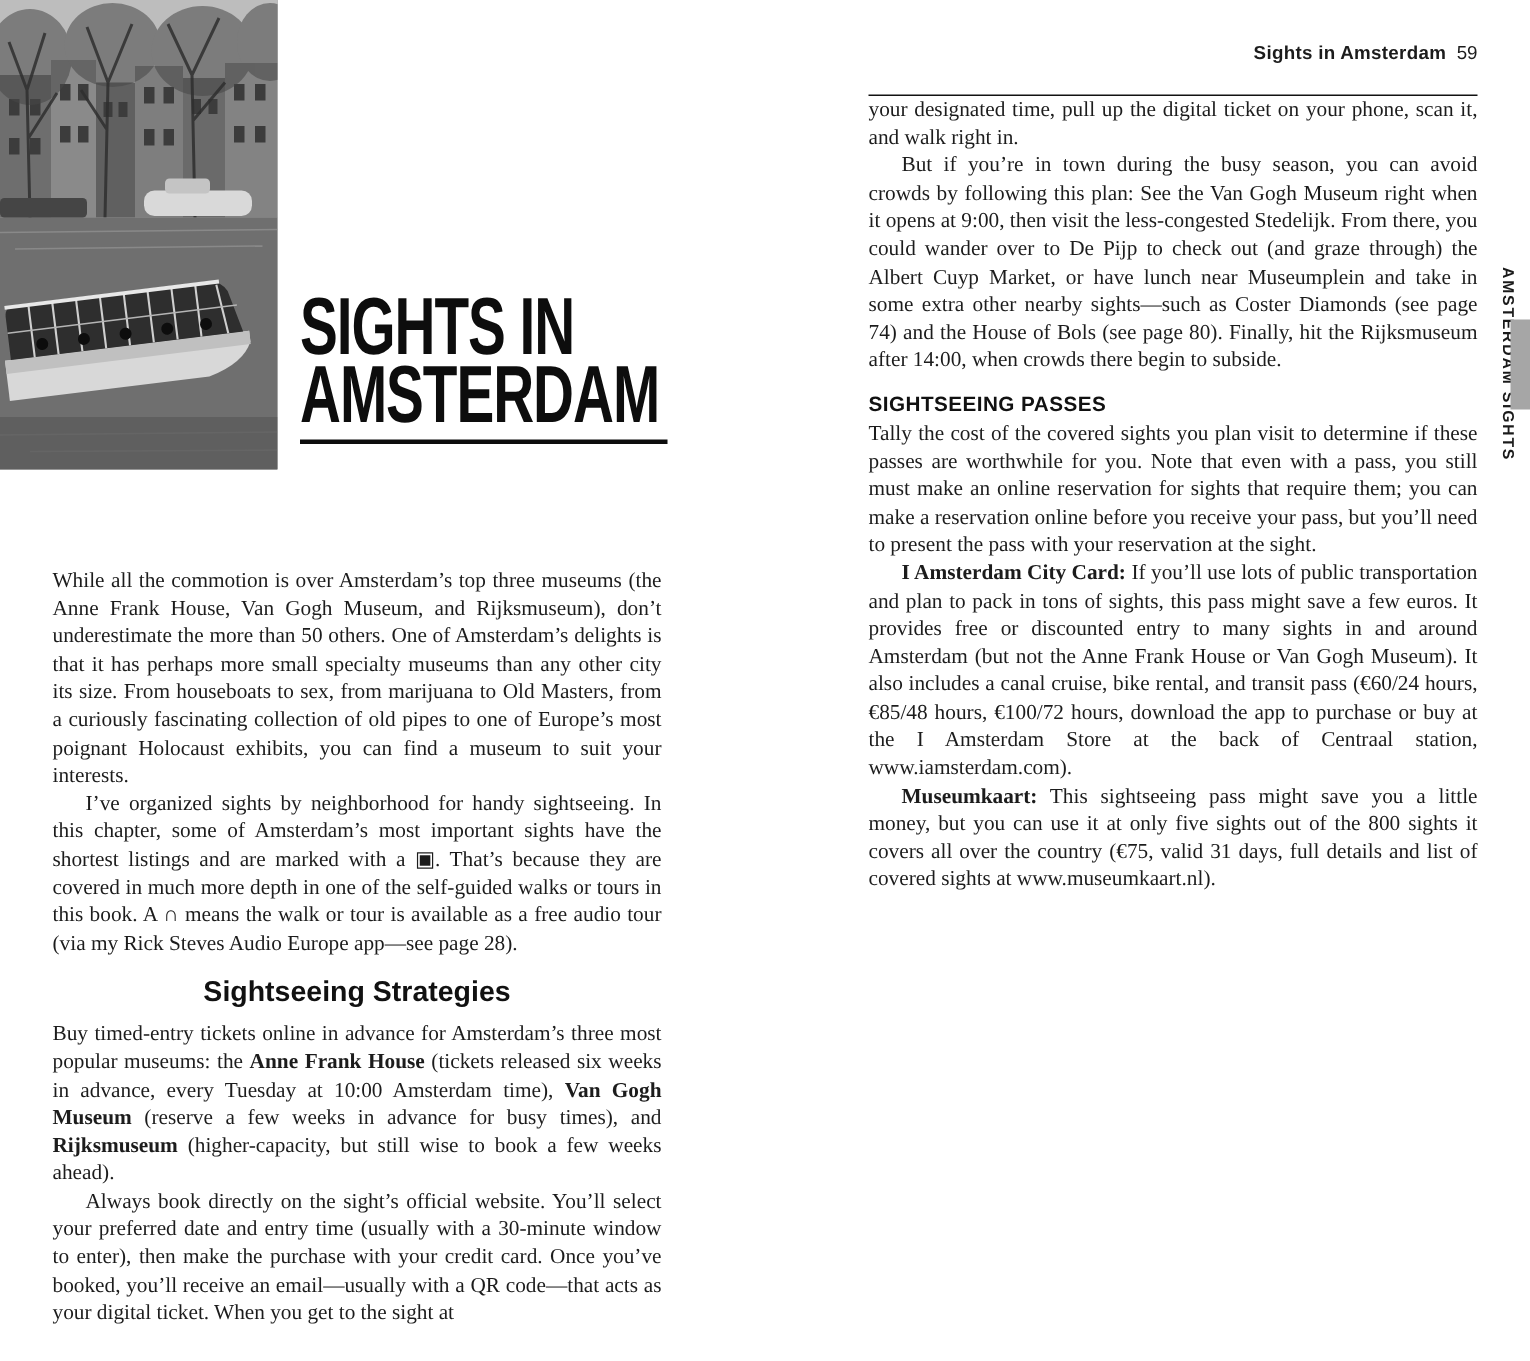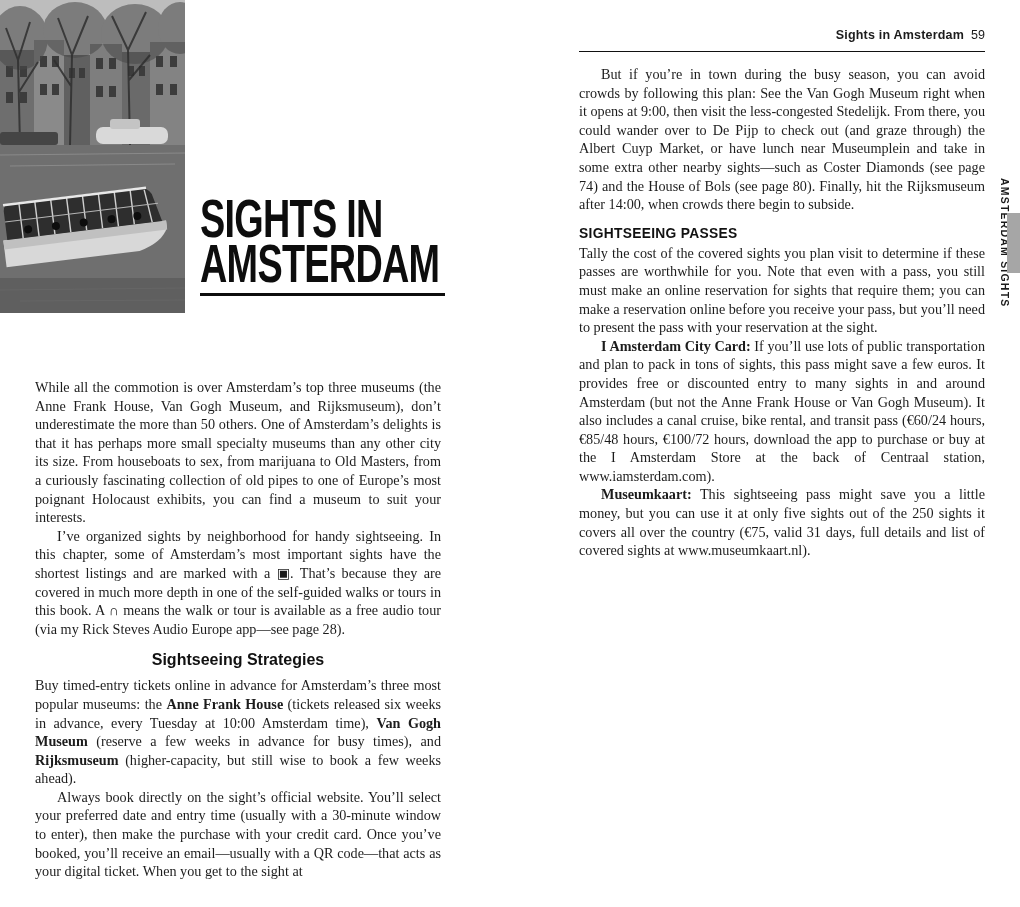--- a/index.html
+++ b/index.html
@@ -33,34 +33,34 @@
 
   .body-text p {
     font-size:14.2px; line-height:18.6px; text-align:justify;
     color:#1c1c1c;
   }
   p.indent { text-indent:1.55em; }
 
   .running-head {
     display:flex; justify-content:flex-end; align-items:baseline; gap:7px;
     border-bottom:1.6px solid #111;
-    padding-bottom:9px; margin-bottom:13px;
+    padding-bottom:21px; 
     font-family:"Liberation Sans", sans-serif;
   }
   .running-title { font-weight:bold; font-size:12.5px; letter-spacing:0.2px; }
   .running-page  { font-size:12.5px; }
 
   .caps-head {
     font-family:"Liberation Sans", sans-serif;
     font-weight:bold; font-size:13.8px; letter-spacing:0.3px;
     color:#111; margin:12px 0 3px 0;
   }
   .center-head {
     font-family:"Liberation Sans", sans-serif;
-    font-weight:bold; font-size:16px; text-align:center;
+    font-weight:bold; font-size:19px; text-align:center;
     color:#111; margin:13px 0 7px 0;
   }
 
   .side-tab-text {
     position:absolute; right:9px; top:178px;
     writing-mode:vertical-rl;
     font-family:"Liberation Sans", sans-serif;
     font-weight:bold; font-size:10.5px; letter-spacing:1.2px;
     color:#1a1a1a; white-space:nowrap;
   }
@@ -175,21 +175,22 @@
   <h2 class="center-head">Sightseeing Strategies</h2>
   <p><span>Buy timed-entry tickets online in advance for Amsterdam’s three most popular museums: the </span><b>Anne Frank House</b><span> (tickets released six weeks in advance, every Tuesday at 10:00 Amsterdam time), </span><b>Van Gogh Museum</b><span> (reserve a few weeks in advance for busy times), and </span><b>Rijksmuseum</b><span> (higher-capacity, but still wise to book a few weeks ahead).</span></p>
   <p class="indent">Always book directly on the sight’s official website. You’ll select your preferred date and entry time (usually with a 30-minute window to enter), then make the purchase with your credit card. Once you’ve booked, you’ll receive an email—usually with a QR code—that acts as your digital ticket. When you get to the sight at</p>
 </div>
 
 <div class="col col-right body-text">
   <div class="running-head">
     <span class="running-title">Sights in Amsterdam</span>
     <span class="running-page">59</span>
   </div>
+  <p>your designated time, pull up the digital ticket on your phone, scan it, and walk right in.</p>
   <p class="indent">But if you’re in town during the busy season, you can avoid crowds by following this plan: See the Van Gogh Museum right when it opens at 9:00, then visit the less-congested Stedelijk. From there, you could wander over to De Pijp to check out (and graze through) the Albert Cuyp Market, or have lunch near Museumplein and take in some extra other nearby sights—such as Coster Diamonds (see page 74) and the House of Bols (see page 80). Finally, hit the Rijksmuseum after 14:00, when crowds there begin to subside.</p>
   <h3 class="caps-head">SIGHTSEEING PASSES</h3>
   <p>Tally the cost of the covered sights you plan visit to determine if these passes are worthwhile for you. Note that even with a pass, you still must make an online reservation for sights that require them; you can make a reservation online before you receive your pass, but you’ll need to present the pass with your reservation at the sight.</p>
   <p class="indent"><b>I Amsterdam City Card:</b><span> If you’ll use lots of public transportation and plan to pack in tons of sights, this pass might save a few euros. It provides free or discounted entry to many sights in and around Amsterdam (but not the Anne Frank House or Van Gogh Museum). It also includes a canal cruise, bike rental, and transit pass (€60/24 hours, €85/48 hours, €100/72 hours, download the app to purchase or buy at the I Amsterdam Store at the back of Centraal station, www.iamsterdam.com).</span></p>
-  <p class="indent"><b>Museumkaart:</b><span> This sightseeing pass might save you a little money, but you can use it at only five sights out of the 250 sights it covers all over the country (€75, valid 31 days, full details and list of covered sights at www.museumkaart.nl).</span></p>
+  <p class="indent"><b>Museumkaart:</b><span> This sightseeing pass might save you a little money, but you can use it at only five sights out of the 800 sights it covers all over the country (€75, valid 31 days, full details and list of covered sights at www.museumkaart.nl).</span></p>
 </div>
 
 <div class="side-tab-text">AMSTERDAM SIGHTS</div>
 <div class="side-tab-block"></div>
 
 </body></html>

